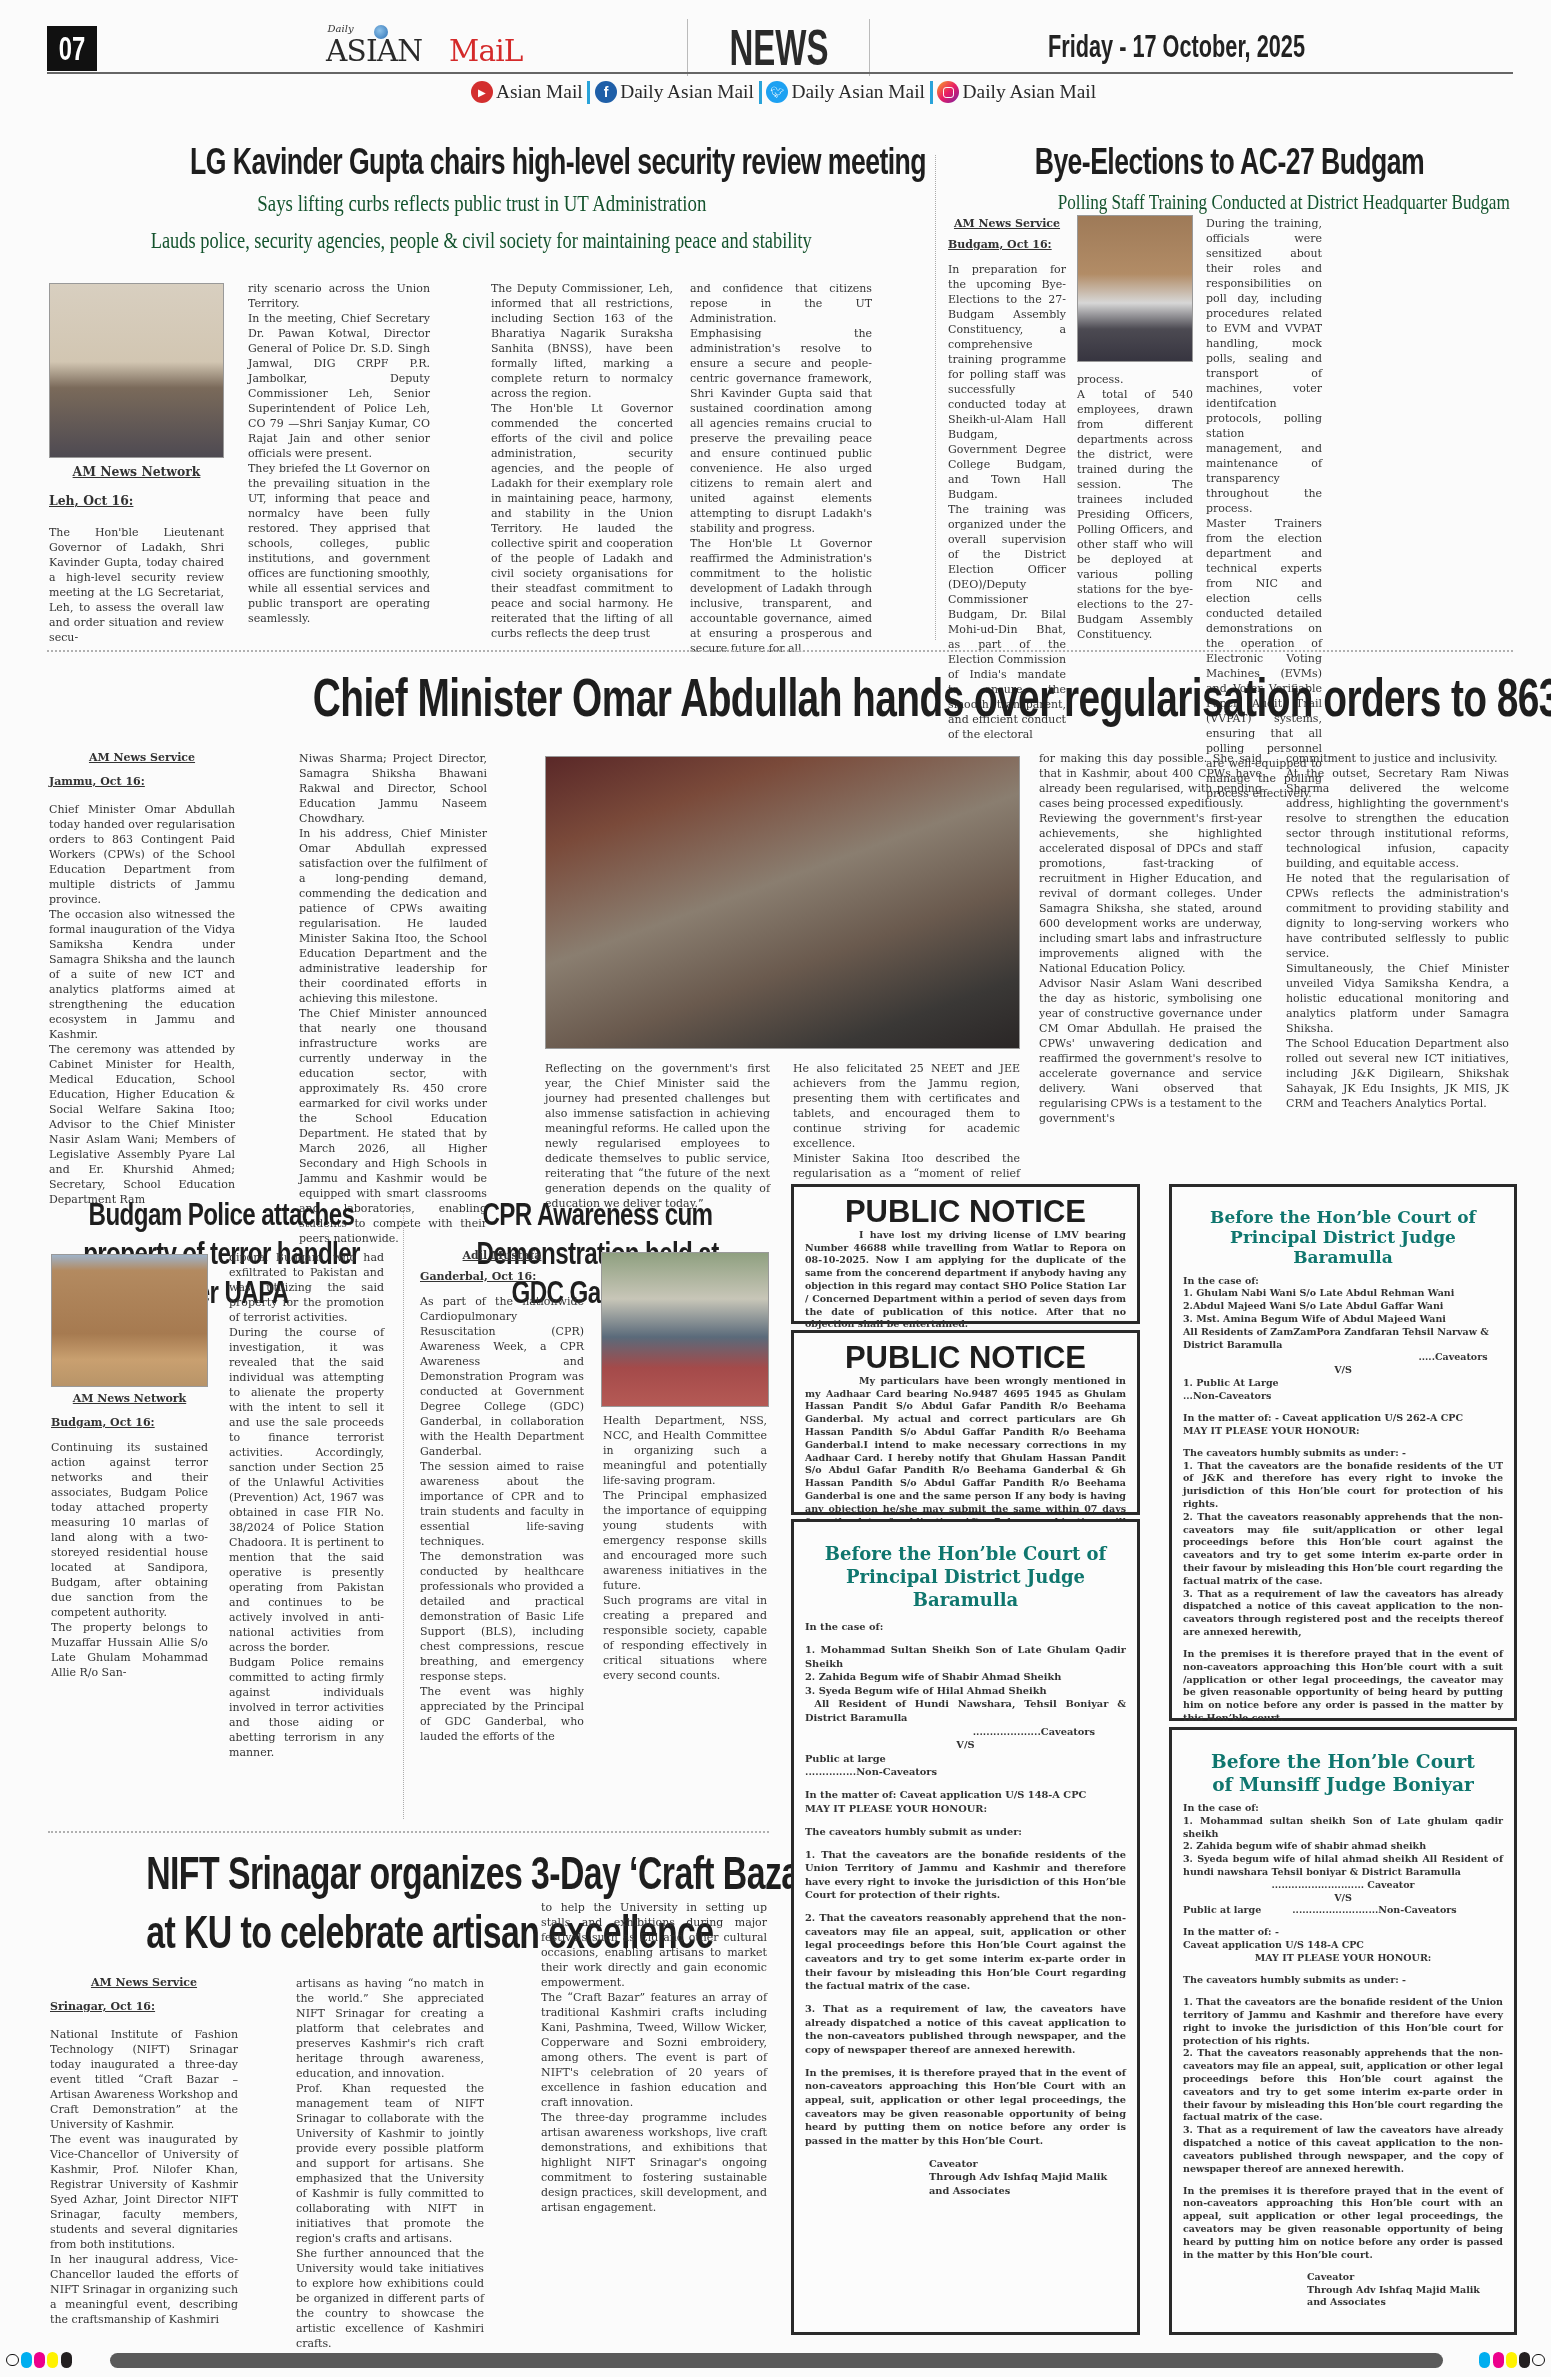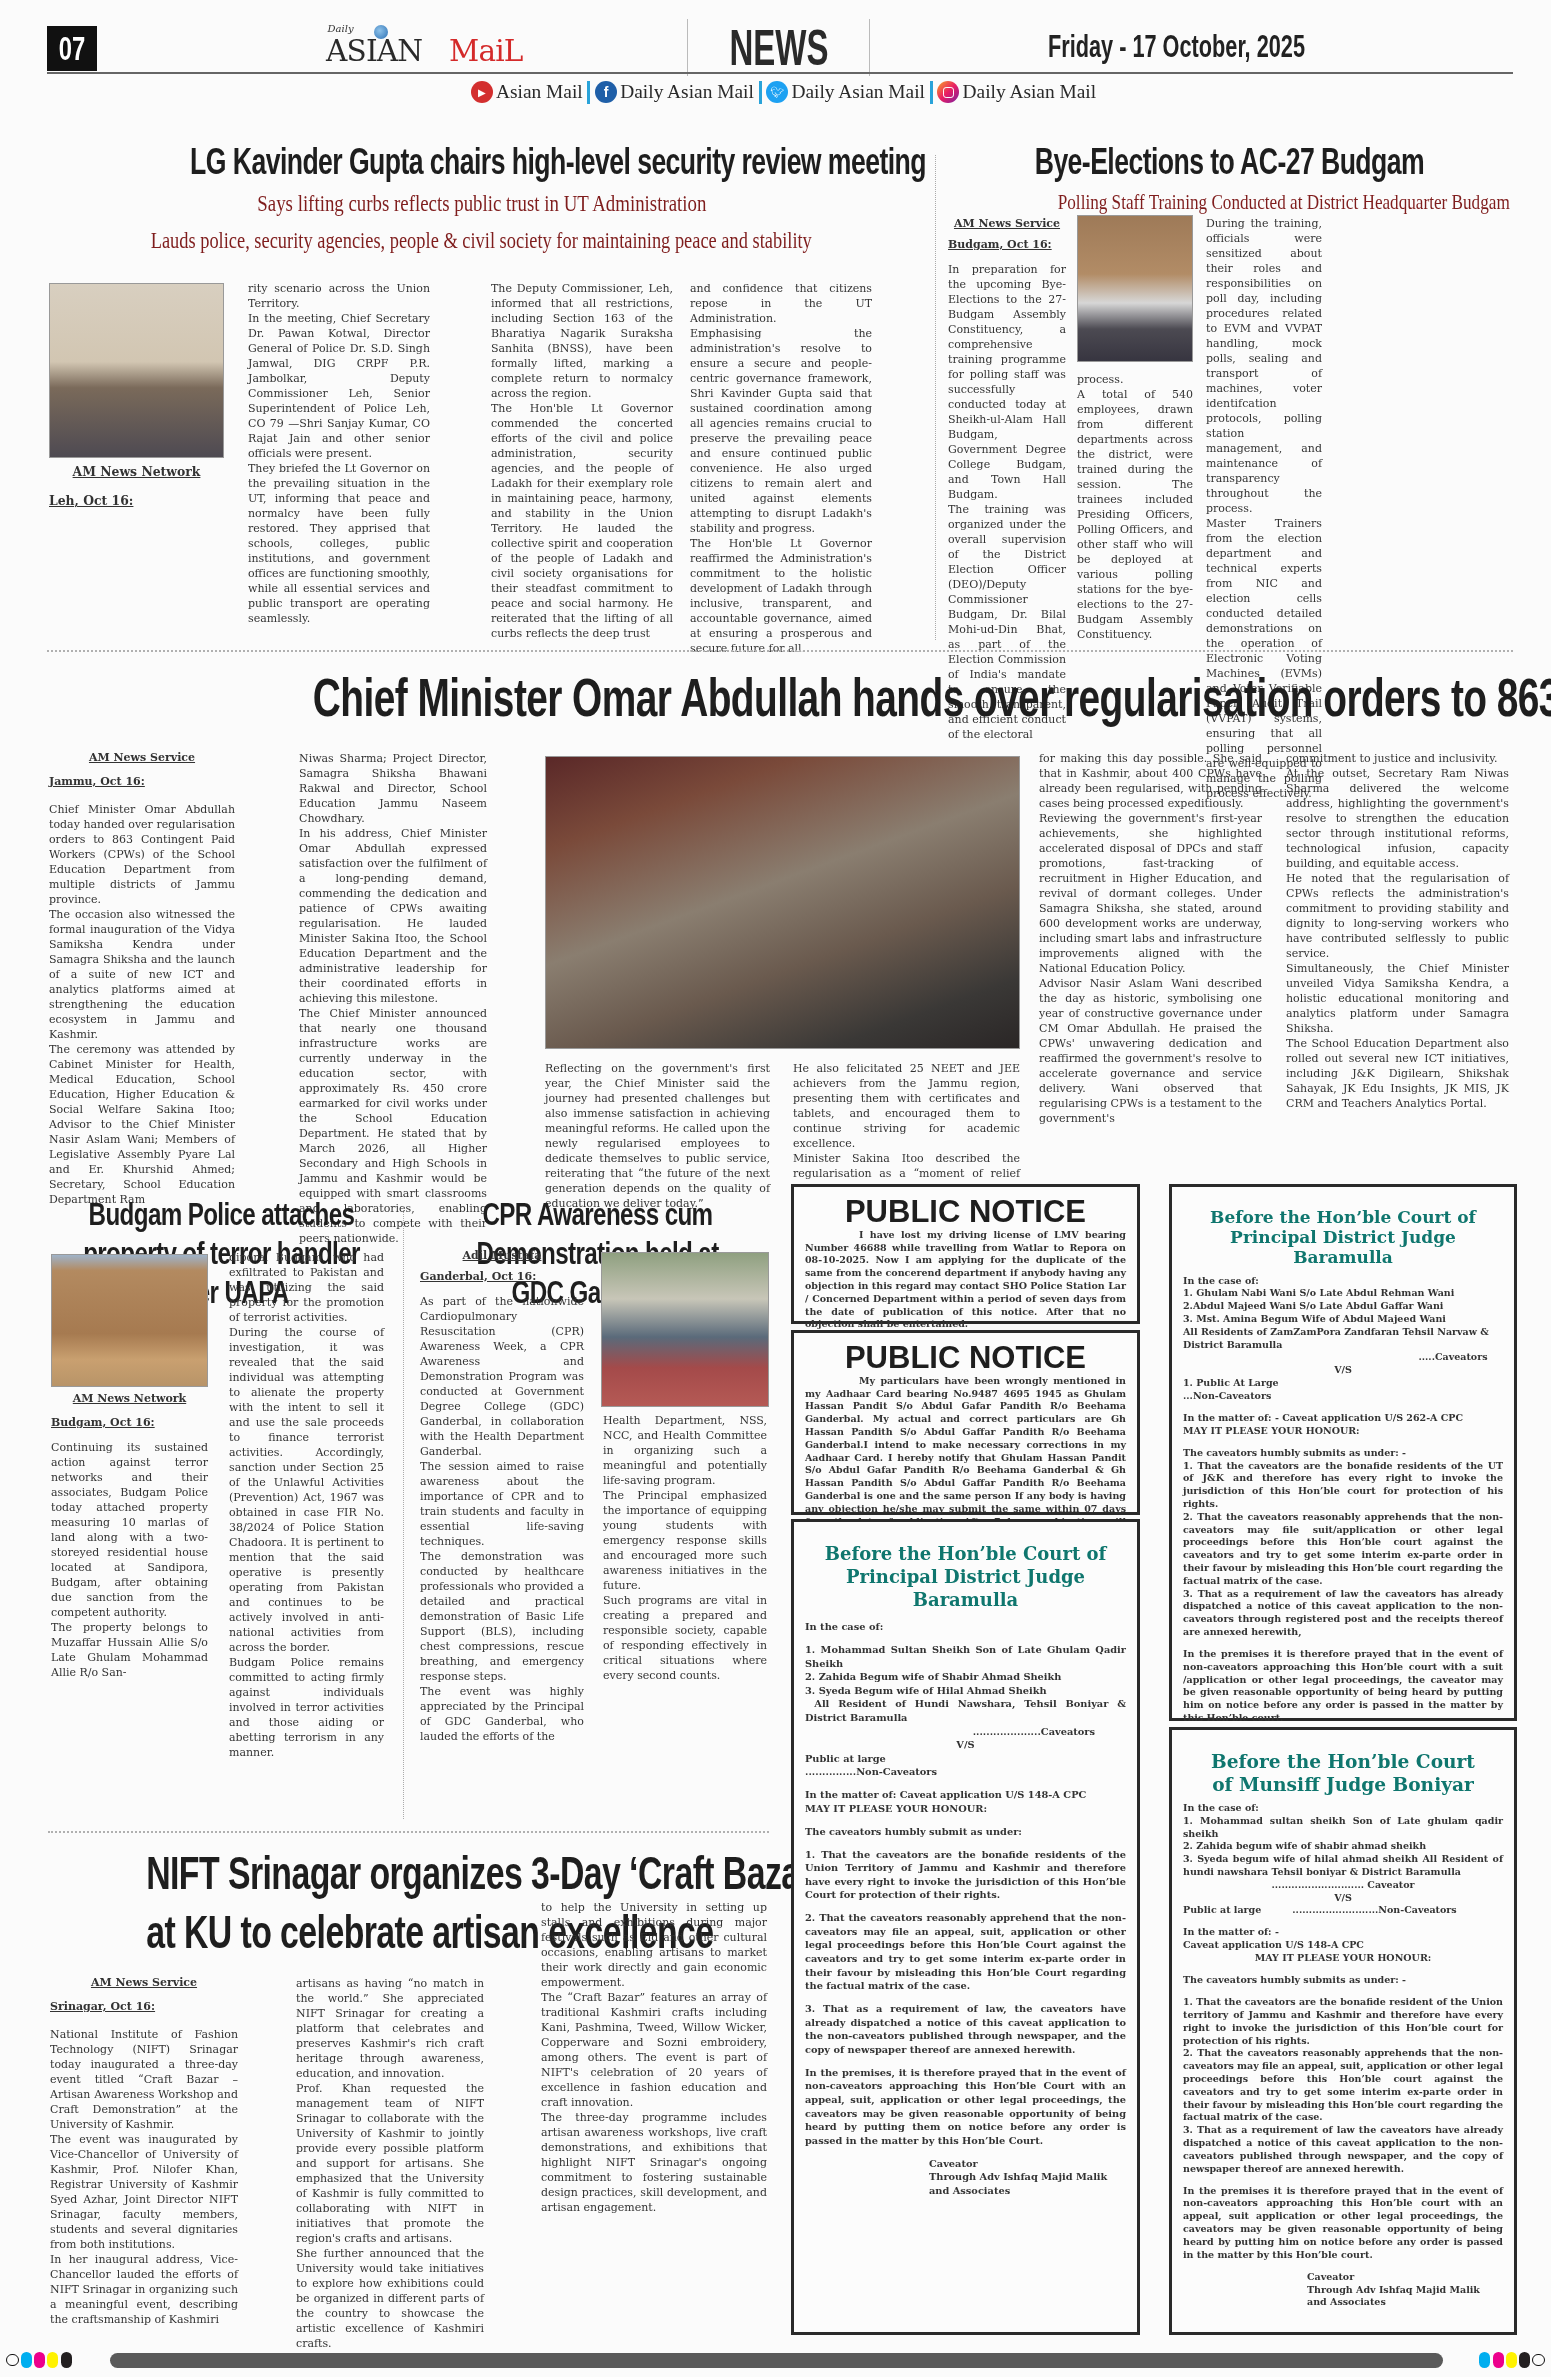--- a/index.html
+++ b/index.html
@@ -6,21 +6,21 @@
   html, body { width: 1551px; height: 2377px; background: #fbfbfb; overflow: hidden; }
   body { position: relative; font-family: "DejaVu Serif", serif; color: #2a2a2a; }
 
   .abs { position: absolute; }
   .body-text { font-family: "DejaVu Serif", serif; font-size: 11px; line-height: 15px; text-align: justify; hyphens: auto; color: #333; }
   .body-text p { margin: 0; }
   .byline { font-family: "DejaVu Serif", serif; font-weight: bold; font-size: 12.4px; text-decoration: underline; text-align: center; color: #333; }
   .dateline { font-family: "DejaVu Serif", serif; font-weight: bold; font-size: 12.4px; text-decoration: underline; color: #333; margin: 14px 0 17px; }
   .headline { font-family: "Liberation Sans", sans-serif; font-weight: bold; color: #1e1e1e; text-align: center; transform-origin: center; letter-spacing: -0.8px; }
   .cond { display: inline-block; transform: scaleX(0.72); transform-origin: center; white-space: nowrap; }
-  .subhead { font-family: "Liberation Serif", serif; color: #7f1d1d; text-align: center; white-space: nowrap; }
+  .subhead { font-family: "Liberation Serif", serif; color: #14532d; text-align: center; white-space: nowrap; }
   .photo { background: linear-gradient(135deg, #8a7a62, #c9b89a 40%, #6d5b48 70%, #a39277); border: 0.8px solid #999; }
   .vrule { position: absolute; width: 0; border-left: 1.6px dotted #aaa; }
   .hrule { position: absolute; height: 0; border-top: 2.3px dotted #b0b0b0; }
   .notice-box { position: absolute; border: 3.1px solid #2a2a2a; background: #fcfcfc; padding: 7.8px 11px; font-family: "DejaVu Serif", serif; font-weight: bold; font-size: 9.5px; line-height: 12.8px; color: #333; }
   .notice-title { font-family: "Liberation Sans", sans-serif; font-weight: bold; font-size: 34px; text-align: center; color: #1e1e1e; line-height: 40px; }
   .court-title { font-family: "DejaVu Serif", serif; font-weight: bold; font-size: 18px; line-height: 23px; text-align: center; color: #0f766e; margin-top: 12px; }
   .notice-box p { margin: 0; text-align: justify; }
   .gap { height: 9.3px; }
   .row2 { display: flex; justify-content: space-between; flex-direction: column; }
   .center { text-align: center !important; }
@@ -81,20 +81,21 @@
   <span class="cond" style="transform:scaleX(0.82)">Says lifting curbs reflects public trust in UT Administration</span>
 </div>
 <div class="abs subhead" style="left:47px;top:228px;width:869px;font-size:23px;">
   <span class="cond" style="transform:scaleX(0.8)">Lauds police, security agencies, people &amp; civil society for maintaining peace and stability</span>
 </div>
 
 <div class="abs photo" style="left:49px;top:283px;width:175px;height:175px;background:linear-gradient(180deg,#d8cfc0 0%,#d2c6b2 45%,#7a6a5a 60%,#4e4a52 100%);"></div>
 <div class="abs byline" style="left:49px;top:464px;width:175px;">AM News Network</div>
 <div class="abs" style="left:49px;top:479px;width:175px;">
   <div class="dateline">Leh, Oct 16:</div>
+  <div class="body-text">The Hon'ble Lieutenant Governor of Ladakh, Shri Kavinder Gupta, today chaired a high-level security review meeting at the LG Secretariat, Leh, to assess the overall law and order situation and review secu-</div>
 </div>
 <div class="abs body-text" style="left:248px;top:281px;width:182px;">
   <p>rity scenario across the Union Territory.</p>
   <p>In the meeting, Chief Secretary Dr. Pawan Kotwal, Director General of Police Dr. S.D. Singh Jamwal, DIG CRPF P.R. Jambolkar, Deputy Commissioner Leh, Senior Superintendent of Police Leh, CO 79 —Shri Sanjay Kumar, CO Rajat Jain and other senior officials were present.</p>
   <p>They briefed the Lt Governor on the prevailing situation in the UT, informing that peace and normalcy have been fully restored. They apprised that schools, colleges, public institutions, and government offices are functioning smoothly, while all essential services and public transport are operating seamlessly.</p>
 </div>
 <div class="abs body-text" style="left:491px;top:281px;width:182px;">
   <p>The Deputy Commissioner, Leh, informed that all restrictions, including Section 163 of the Bharatiya Nagarik Suraksha Sanhita (BNSS), have been formally lifted, marking a complete return to normalcy across the region.</p>
   <p>The Hon'ble Lt Governor commended the concerted efforts of the civil and police administration, security agencies, and the people of Ladakh for their exemplary role in maintaining peace, harmony, and stability in the Union Territory. He lauded the collective spirit and cooperation of the people of Ladakh and civil society organisations for their steadfast commitment to peace and social harmony. He reiterated that the lifting of all curbs reflects the deep trust</p>
 </div>

